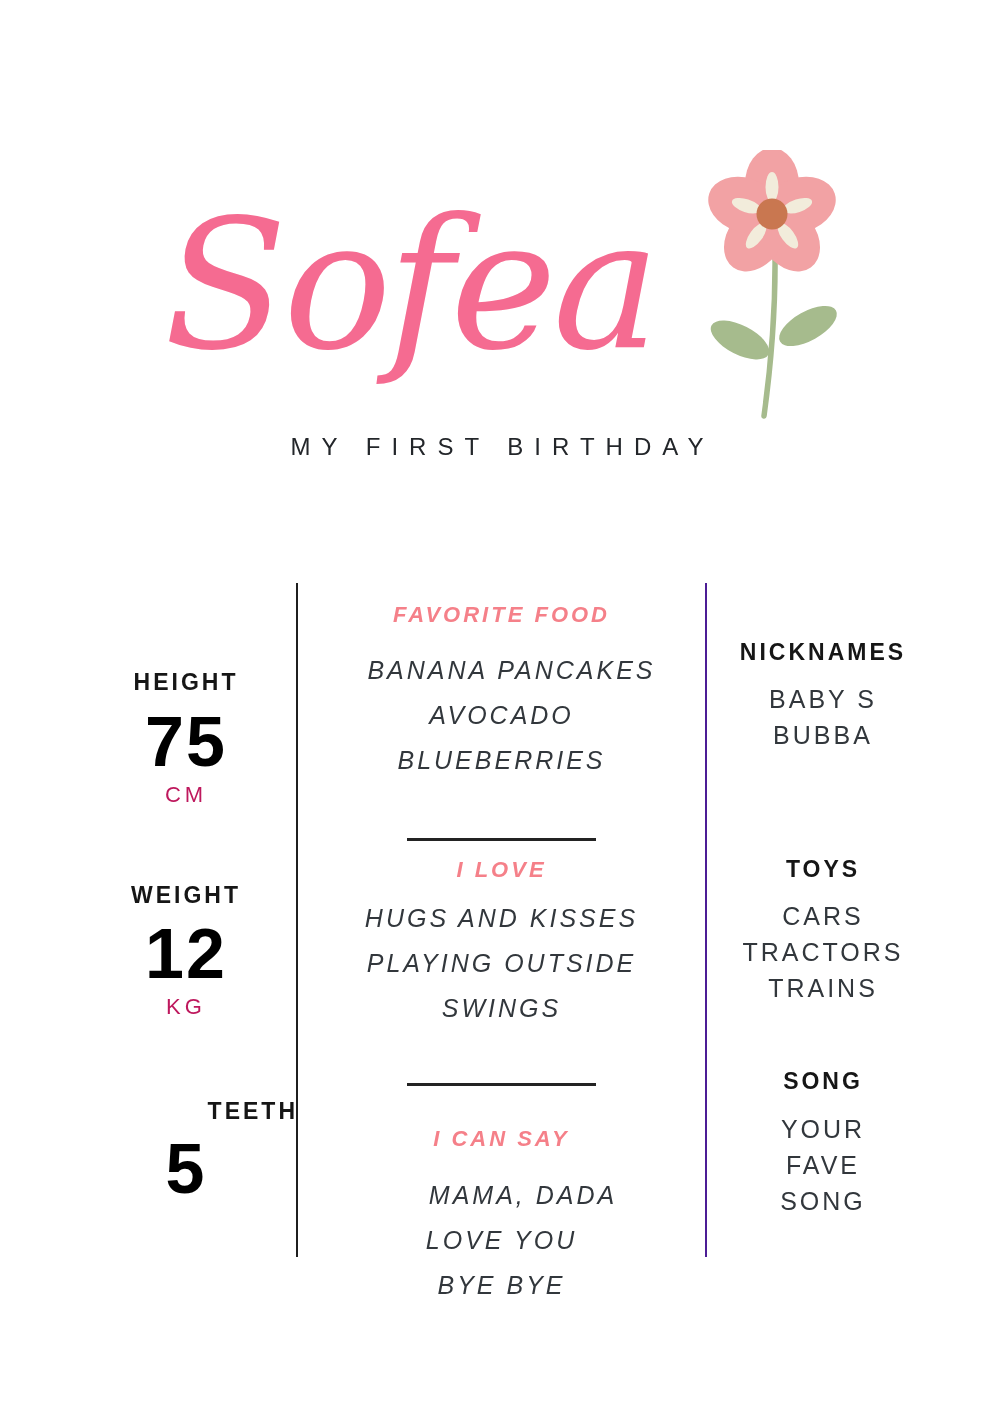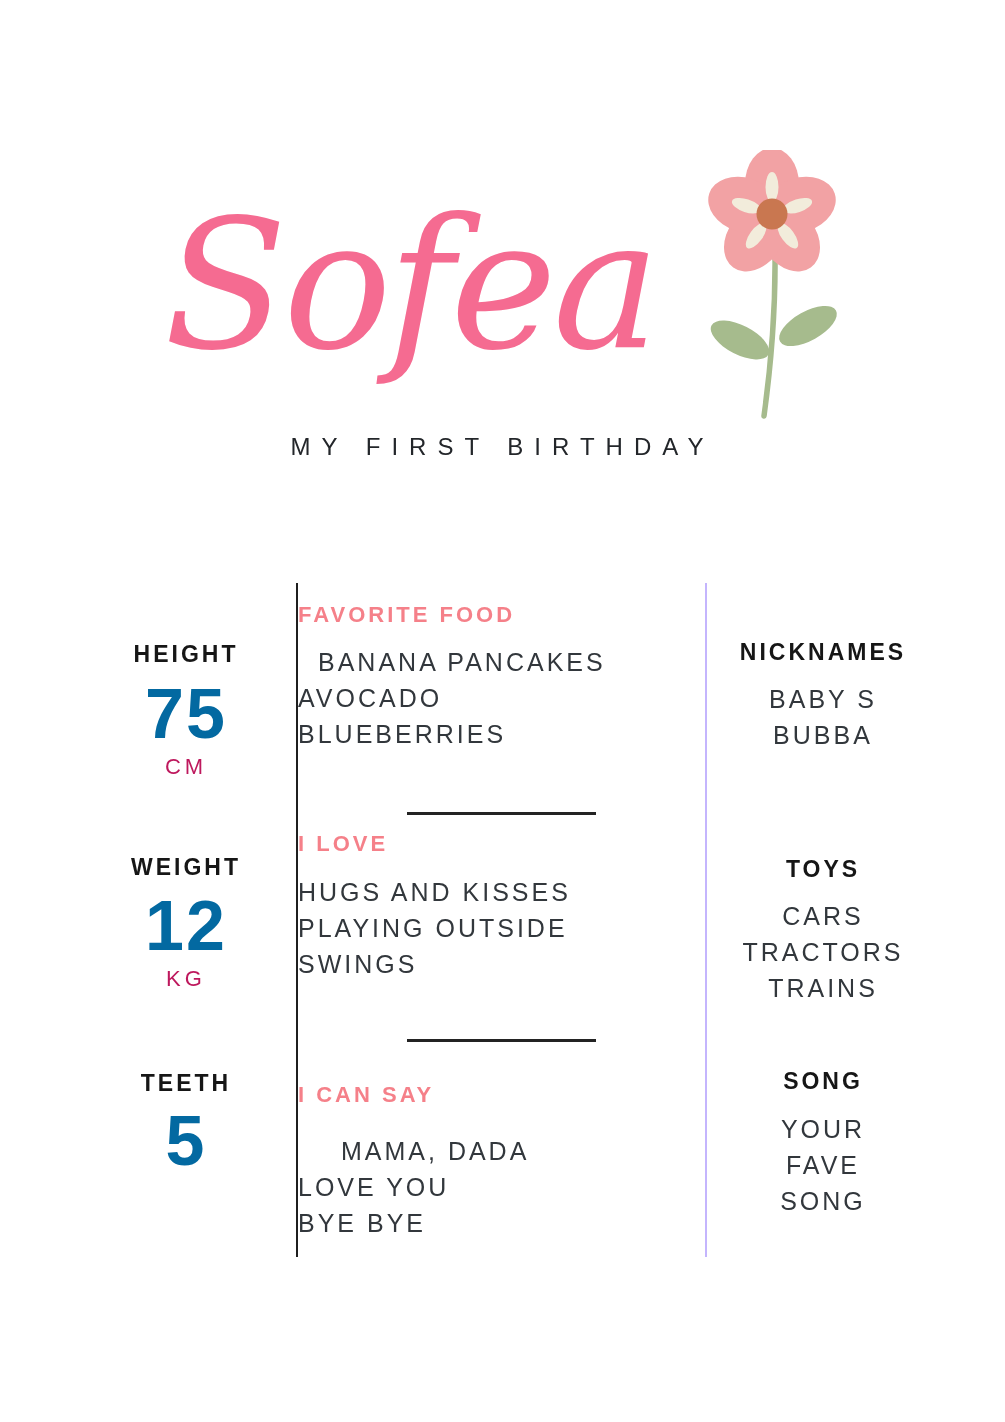--- a/index.html
+++ b/index.html
@@ -60,41 +60,43 @@
     border-right: 2px solid #1f1f1f;
     box-sizing: content-box;
   }
   .col-left-inner {
     width: 224px;
     margin-left: 74px;
     text-align: center;
   }
   .col-mid {
     width: 407px;
-    border-right: 2px solid #c4b5fd;
+    border-right: 2px solid #4c1d95;
+    text-align: center;
     box-sizing: content-box;
+    font-style: italic;
   }
   .col-right { flex: 1; }
   .col-right-inner {
     width: 232px;
     text-align: center;
   }
 
   .h-label {
     font-size: 23px;
     font-weight: 700;
     letter-spacing: 3px;
     color: #161616;
     line-height: 1;
   }
   .stat-value {
     font-size: 70px;
     font-weight: 700;
     letter-spacing: 2px;
-    color: #0369a1;
+    color: #000000;
     line-height: 1;
   }
   .stat-unit {
     font-size: 22px;
     font-weight: 400;
     letter-spacing: 4px;
     color: #be185d;
     line-height: 1;
   }
   .pink-title {
@@ -113,32 +115,32 @@
   }
   .rule {
     width: 189px;
     border-top: 3px solid #232323;
     margin-left: auto;
     margin-right: auto;
     height: 0;
   }
 
   
-  .ml-h1 { margin-top: 60px; }
+  .ml-h1 { margin-top: 88px; }
   .ml-v1 { margin-top: 13px; }
   .ml-u1 { margin-top: 7px; }
   .ml-h2 { margin-top: 78px; }
   .ml-v2 { margin-top: 12px; }
   .ml-u2 { margin-top: 7px; }
-  .ml-h3 { margin-top: 82px; }
+  .ml-h3 { margin-top: 82px; text-align: right; }
   .ml-v3 { margin-top: 11px; }
 
   .mm-t1 { margin-top: 21px; }
-  .mm-i  { margin-top: 11px; }
-  .mm-i1 { margin-top: 24px; padding-left: 20px; }
+  .mm-i  { margin-top: 20px; }
+  .mm-i1 { margin-top: 32px; padding-left: 20px; }
   .mm-r1 { margin-top: 65px; }
   .mm-t2 { margin-top: 18px; }
   .mm-i2 { margin-top: 25px; }
   .mm-r2 { margin-top: 62px; }
   .mm-t3 { margin-top: 42px; }
   .mm-i3 { margin-top: 33px; padding-left: 43px; }
 
   .mr-t1 { margin-top: 58px; }
   .mr-i1 { margin-top: 23px; }
   .mr-i  { margin-top: 11px; }

